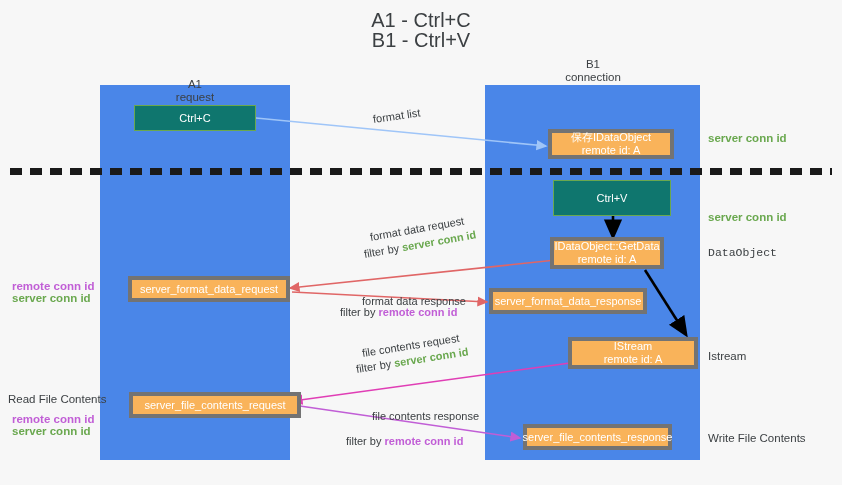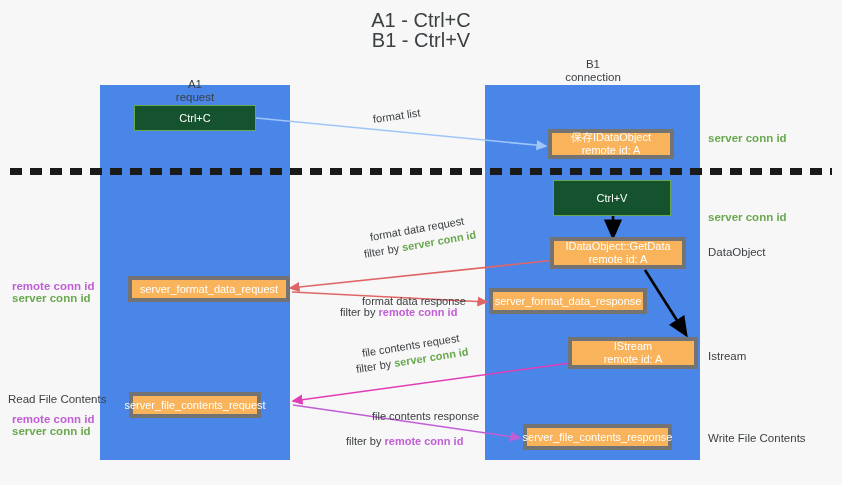--- a/index.html
+++ b/index.html
@@ -37,21 +37,21 @@
   
   .node{
     position:absolute;
     display:flex;align-items:center;justify-content:center;
     text-align:center;
     color:#ffffff;
     font-size:11px;line-height:13px;
     box-sizing:border-box;
     padding:2px 4px;
   }
-  .node.green{background:#14532d;border:1px solid #6aa84f;}
+  .node.green{background:#0f766e;border:1px solid #6aa84f;}
   .node.orange{background:#f9b35a;border:4px solid #737373;}
   .node .nline{display:block;white-space:nowrap;}
 
   
   .elabel{
     position:absolute;font-size:11px;line-height:14px;color:#3c4043;white-space:nowrap;
   }
   .elabel.rot-a{transform:rotate(-8deg);transform-origin:left center;}
   .elabel.rot-b{transform:rotate(-10deg);transform-origin:left center;}
   .elabel.rot-c{transform:rotate(-9deg);transform-origin:left center;}
@@ -133,39 +133,39 @@
 
   <div class="node orange" style="left:548px;top:129px;width:126px;height:30px;flex-direction:column;">
     <span class="nline">保存IDataObject</span>
     <span class="nline">remote id: A</span>
   </div>
 
   <div class="node green" style="left:553px;top:180px;width:118px;height:36px;">
     <span class="nline">Ctrl+V</span>
   </div>
 
-  <div class="node orange" style="left:550px;top:237px;width:136px;height:32px;flex-direction:column;">
+  <div class="node orange" style="left:550px;top:237px;width:114px;height:32px;flex-direction:column;">
     <span class="nline">IDataObject::GetData</span>
     <span class="nline">remote id: A</span>
   </div>
 
   <div class="node orange" style="left:128px;top:276px;width:162px;height:26px;align-items:center;">
     <span class="nline">server_format_data_request</span>
   </div>
 
   <div class="node orange" style="left:489px;top:288px;width:158px;height:26px;">
     <span class="nline">server_format_data_response</span>
   </div>
 
   <div class="node orange" style="left:568px;top:337px;width:130px;height:32px;flex-direction:column;">
     <span class="nline">IStream</span>
     <span class="nline">remote id: A</span>
   </div>
 
-  <div class="node orange" style="left:129px;top:392px;width:132px;height:26px;">
+  <div class="node orange" style="left:129px;top:392px;width:172px;height:26px;">
     <span class="nline">server_file_contents_request</span>
   </div>
 
   <div class="node orange" style="left:523px;top:424px;width:149px;height:26px;">
     <span class="nline">server_file_contents_response</span>
   </div>
 
   <div class="elabel rot-a" style="left:373px;top:112px;">format list</div>
 
   <div class="elabel rot-b" style="left:370px;top:230px;">format data request</div>
@@ -191,21 +191,21 @@
   <div class="elabel" style="left:346px;top:434px;">
     <span>filter by </span><span class="purple-txt">remote conn id</span>
   </div>
 
   <div id="divider"></div>
 
   <div class="side bold-green" style="left:708px;top:131px;">server conn id</div>
 
   <div class="side bold-green" style="left:708px;top:210px;">server conn id</div>
 
-  <div class="side plain" style="left:708px;top:245px;">DataObject</div>
+  <div class="side plain" style="left:708px;top:245px;font-family:Liberation Mono, monospace;">DataObject</div>
 
   <div class="side plain" style="left:708px;top:349px;">Istream</div>
 
   <div class="side plain" style="left:708px;top:431px;">Write File Contents</div>
 
   <div class="side purple-txt" style="left:12px;top:279px;">remote conn id</div>
   <div class="side bold-green" style="left:12px;top:291px;">server conn id</div>
 
   <div class="side plain" style="left:8px;top:392px;">Read File Contents</div>
   <div class="side purple-txt" style="left:12px;top:412px;">remote conn id</div>

